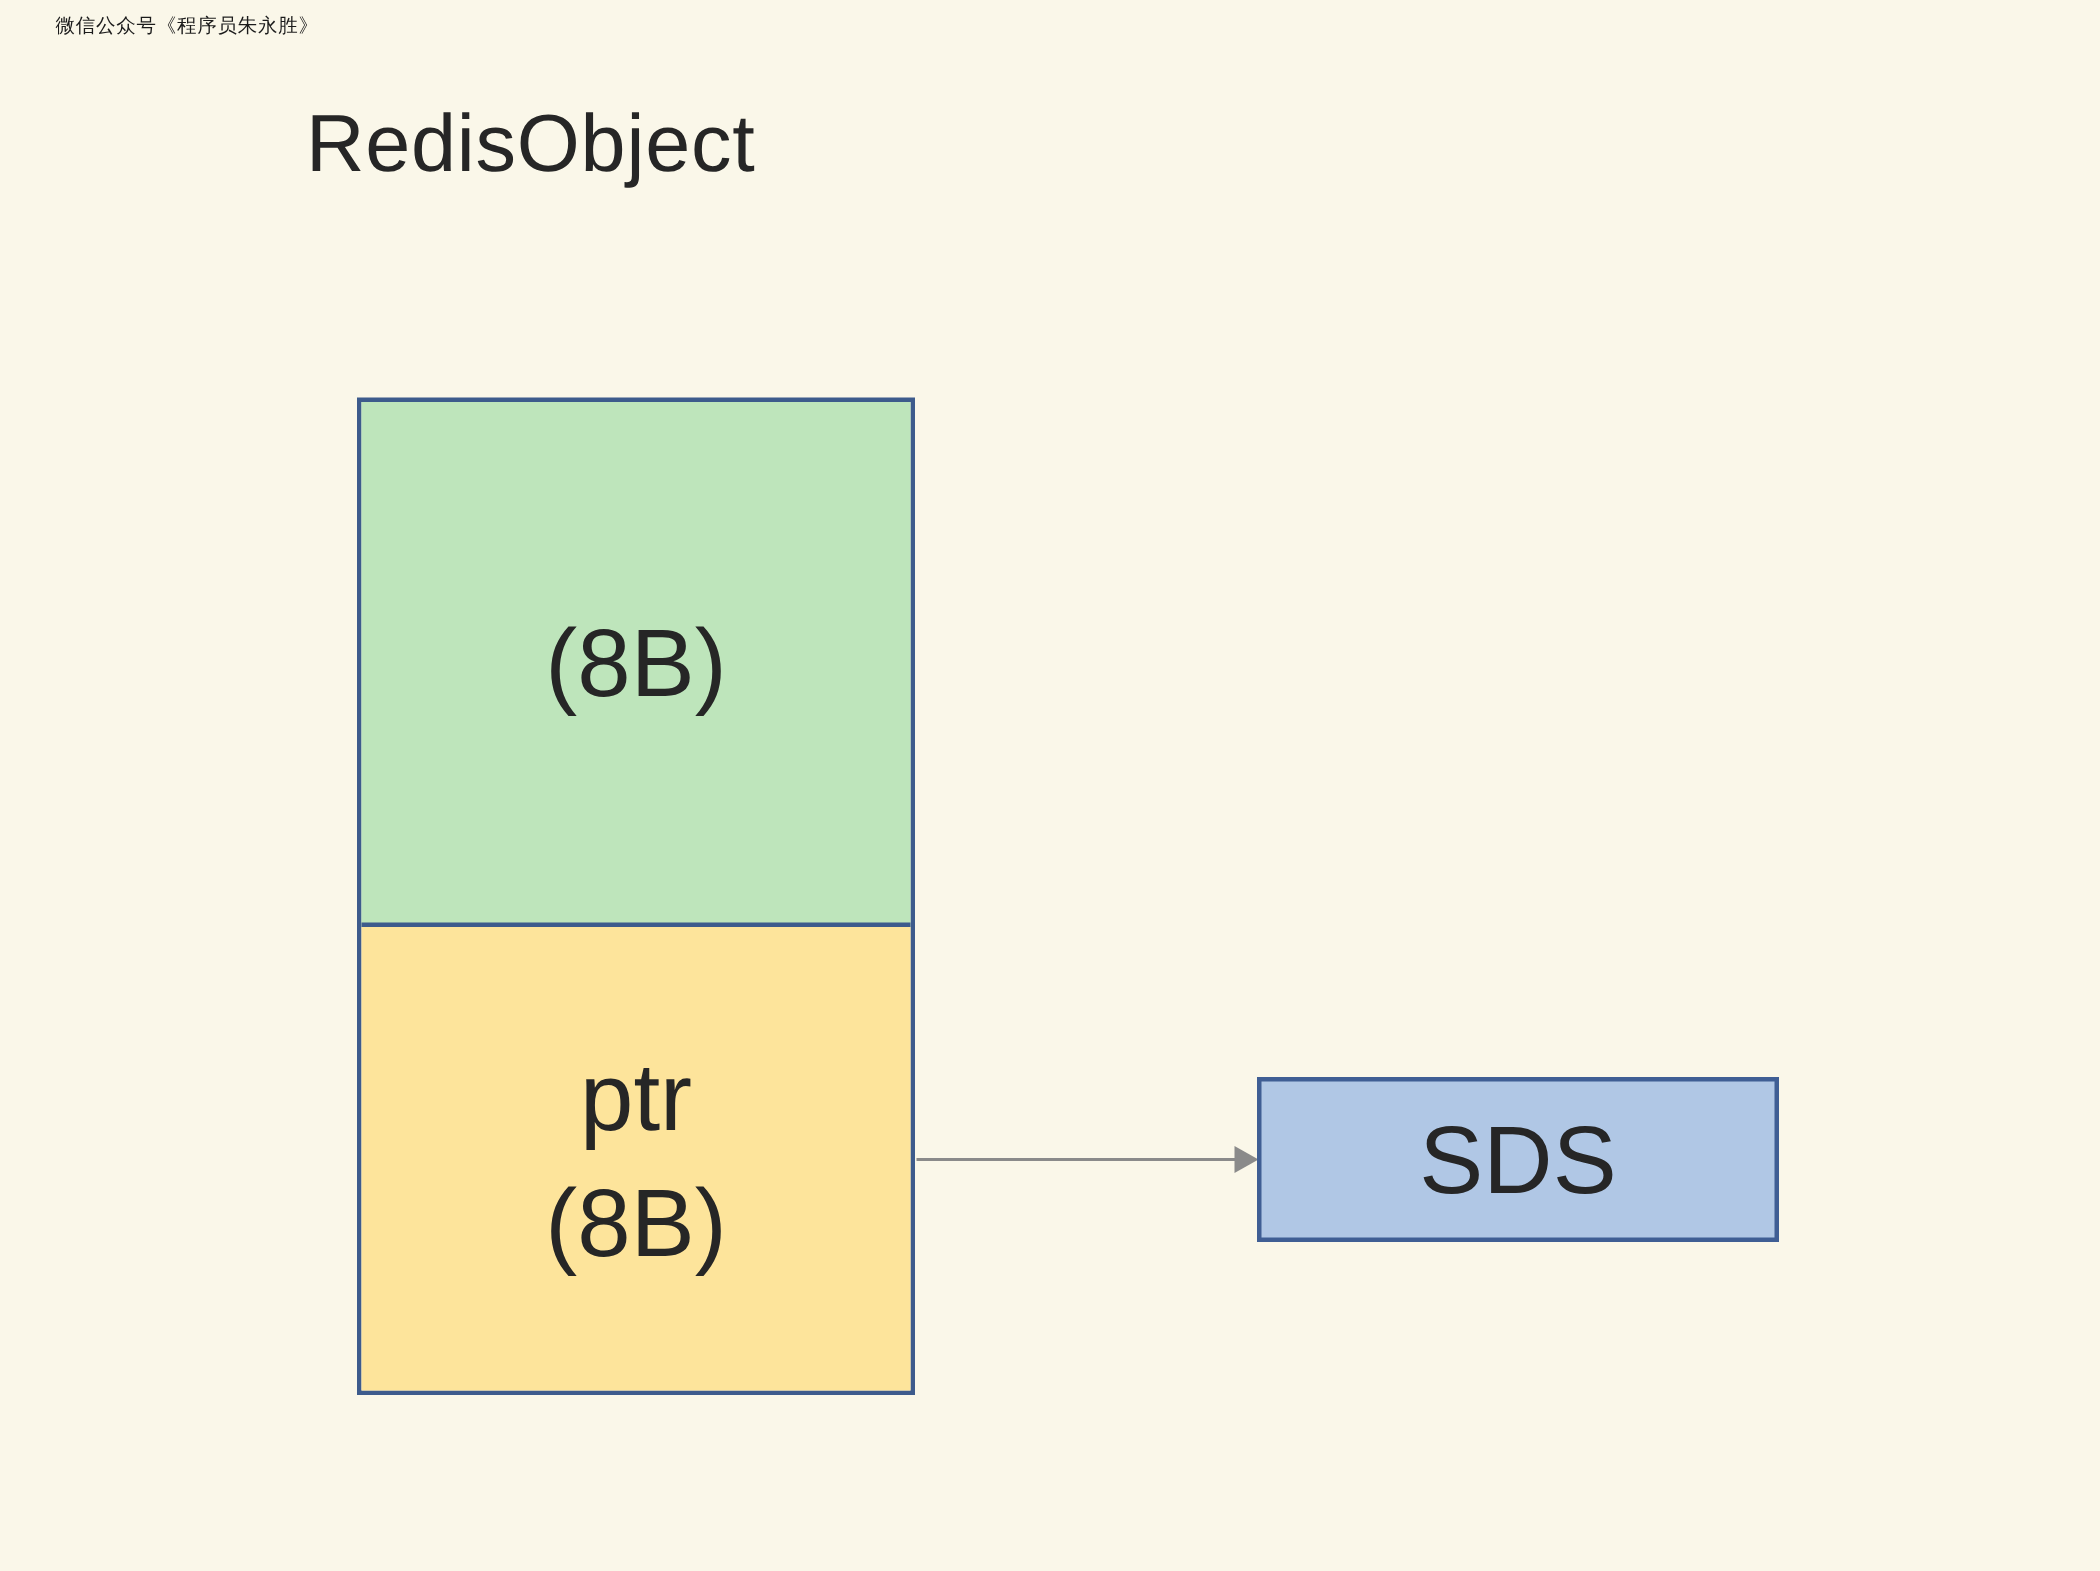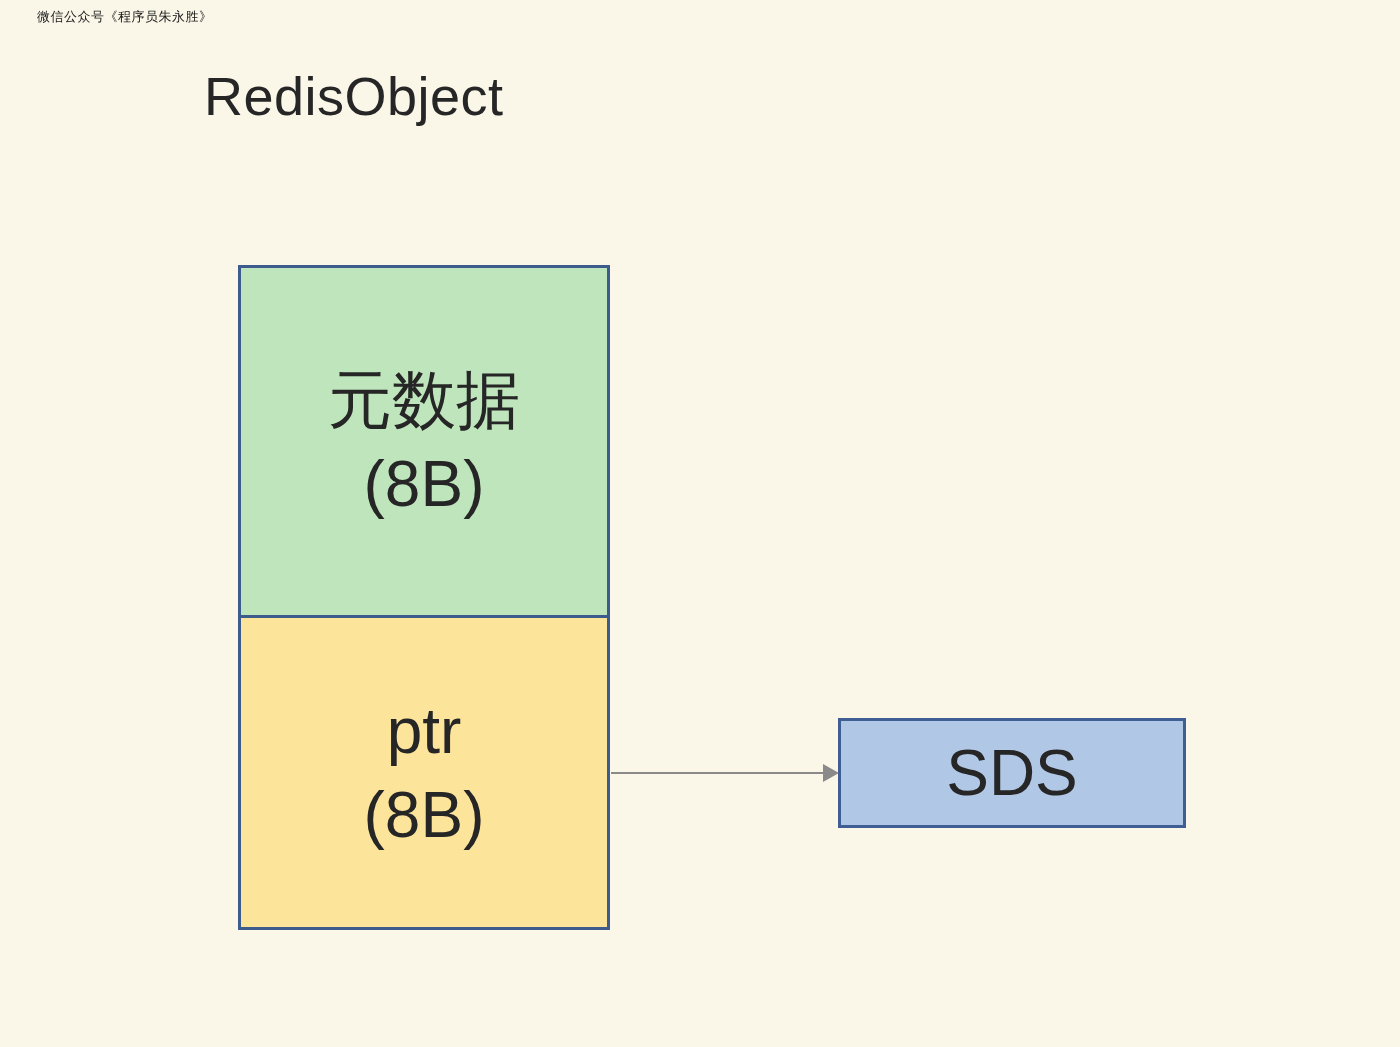--- a/index.html
+++ b/index.html
@@ -111,21 +111,20 @@
 <body>
 
 <div class="page">
 
   <div class="watermark">微信公众号《程序员朱永胜》</div>
 
   <div class="title">RedisObject</div>
 
   <div class="stack">
     <div class="cell cell-metadata">
-      <div>元数据</div>
       <div>(8B)</div>
     </div>
     <div class="cell cell-ptr">
       <div>ptr</div>
       <div>(8B)</div>
     </div>
   </div>
 
   <div class="arrow-line"></div>
   <div class="arrow-head"></div>

